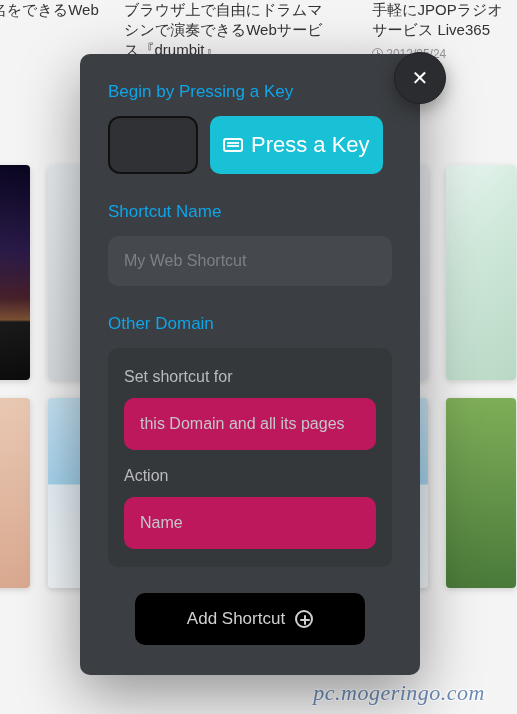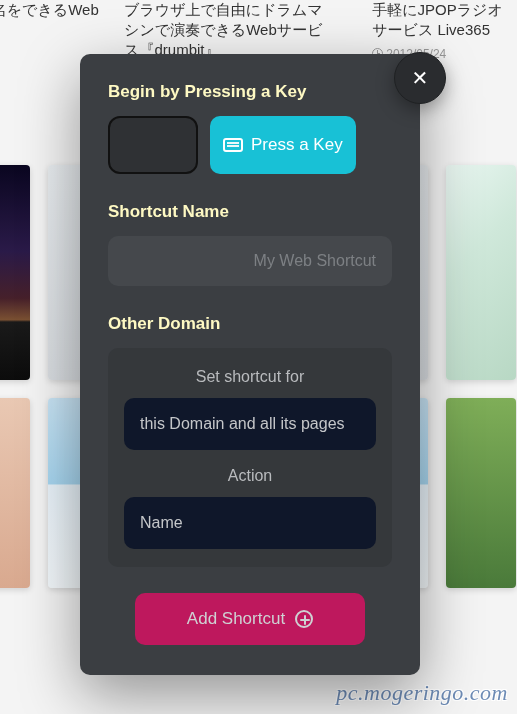--- a/index.html
+++ b/index.html
@@ -21,44 +21,44 @@
   .grid .tile { height: 215px; border-radius: 4px; box-shadow: 0 2px 6px rgba(0,0,0,0.15); }
   .grid.row2 { top: 398px; }
   .grid.row2 .tile { height: 190px; }
   .t1 { background: linear-gradient(#0a0620 0%, #2a1a48 40%, #46202a 62%, #7a5032 72%, #1a1a1a 73%, #0c0c0c 100%); }
   .t2 { background: linear-gradient(#e8ecef, #d9dde1); }
   .t3 { background: linear-gradient(135deg, #e9f6f1 0%, #cfe8da 40%, #b8d8c4 100%); }
   .t4 { background: linear-gradient(#e9c8b3, #d9a98f); }
   .t5 { background: linear-gradient(#c8e4f5 0%, #a7d6f0 45%, #e9f3fa 46%, #f3f8fb 100%); }
   .t6 { background: linear-gradient(#7fae58, #4a7a3a); }
 
-  .watermark { position: absolute; bottom: 8px; right: 9px; font-family: Georgia, 'Times New Roman', serif; font-style: italic; font-size: 22px; color: #6d8bb5; text-shadow: 0 0 2px #fff, 1px 1px 0 #fff, -1px -1px 0 #fff, 1px -1px 0 #fff, -1px 1px 0 #fff; letter-spacing: 0.5px; }
+  .watermark { position: absolute; bottom: 8px; right: 32px; font-family: Georgia, 'Times New Roman', serif; font-style: italic; font-size: 22px; color: #6d8bb5; text-shadow: 0 0 2px #fff, 1px 1px 0 #fff, -1px -1px 0 #fff, 1px -1px 0 #fff, -1px 1px 0 #fff; letter-spacing: 0.5px; }
 
   
   .overlay { position: absolute; inset: 0; }
   .modal { position: absolute; left: 80px; top: 54px; width: 340px; background: #3b3e42; border-radius: 10px; padding: 28px 28px 30px 28px; color: #d7d9db; box-shadow: 0 20px 60px rgba(0,0,0,0.4); }
   .close-btn { position: absolute; right: -26px; top: -2px; width: 52px; height: 52px; border-radius: 50%; background: #2a2c2f; border: 1px solid #1f2123; display: flex; align-items: center; justify-content: center; color: #fff; font-size: 20px; cursor: pointer; box-shadow: 0 6px 18px rgba(0,0,0,0.35); }
 
-  .section-title { font-size: 17px; color: #fef9c3; margin-bottom: 14px; font-weight: 700; }
+  .section-title { font-size: 17px; color: #0ea5e9; margin-bottom: 14px; font-weight: 400; }
   .section-title.mt { margin-top: 28px; }
 
   .key-row { display: flex; gap: 12px; align-items: stretch; }
   .key-slot { width: 90px; height: 58px; border: 2px solid #111; border-radius: 12px; background: #2f3134; }
-  .press-btn { flex: 0 0 auto; height: 58px; padding: 0 13px; border-radius: 10px; background: #18c1d6; color: #fff; border: none; font-size: 17px; font-weight: 500; display: flex; align-items: center; gap: 8px; cursor: pointer; }
+  .press-btn { flex: 0 0 auto; height: 58px; padding: 0 13px; border-radius: 10px; background: #18c1d6; color: #fff; border: none; font-size: 22px; font-weight: 500; display: flex; align-items: center; gap: 8px; cursor: pointer; }
   .kbd-icon { width: 20px; height: 14px; border: 2px solid #fff; border-radius: 3px; position: relative; display: inline-block; }
   .kbd-icon::before { content:""; position:absolute; left:2px; right:2px; top:2px; height:2px; background:#fff; box-shadow: 0 3px 0 #fff; opacity:0.9;}
 
-  .text-input { width: 100%; height: 50px; border-radius: 10px; border: none; background: #45484c; color: #d7d9db; font-size: 16px; padding: 0 16px; outline: none; text-align: right; }
+  .text-input { width: 100%; height: 50px; border-radius: 10px; border: none; background: #45484c; color: #d7d9db; font-size: 16px; padding: 0 16px; outline: none; }
   .text-input::placeholder { color: #7d8084; }
 
   .options-box { background: #35383b; border-radius: 10px; padding: 20px 16px 18px 16px; margin-top: 4px; }
-  .opt-label { font-size: 16px; color: #b9bbbe; margin-bottom: 12px; text-align: center; }
-  .select { width: 100%; height: 52px; border-radius: 10px; background: #0f172a; color: #c4c6c9; font-size: 16px; padding: 0 16px; display: flex; align-items: center; cursor: pointer; white-space: nowrap; overflow: hidden; }
+  .opt-label { font-size: 16px; color: #b9bbbe; margin-bottom: 12px; }
+  .select { width: 100%; height: 52px; border-radius: 10px; background: #be185d; color: #c4c6c9; font-size: 16px; padding: 0 16px; display: flex; align-items: center; cursor: pointer; white-space: nowrap; overflow: hidden; }
 
-  .add-btn { margin: 26px auto 0 auto; display: flex; align-items: center; justify-content: center; gap: 10px; width: 230px; height: 52px; border-radius: 10px; background: #be185d; color: #cfd1d3; border: none; font-size: 17px; cursor: pointer; }
+  .add-btn { margin: 26px auto 0 auto; display: flex; align-items: center; justify-content: center; gap: 10px; width: 230px; height: 52px; border-radius: 10px; background: #000000; color: #cfd1d3; border: none; font-size: 17px; cursor: pointer; }
   .plus-circ { width: 18px; height: 18px; border-radius: 50%; border: 2px solid #cfd1d3; position: relative; display:inline-block;}
   .plus-circ::before, .plus-circ::after { content:""; position:absolute; background:#cfd1d3; }
   .plus-circ::before { left:7px; top:3px; width:2px; height:10px; border-radius:1px;}
   .plus-circ::after { top:7px; left:3px; height:2px; width:10px; border-radius:1px;}
 </style>
 </head>
 <body>
 
 <div class="page">
 

